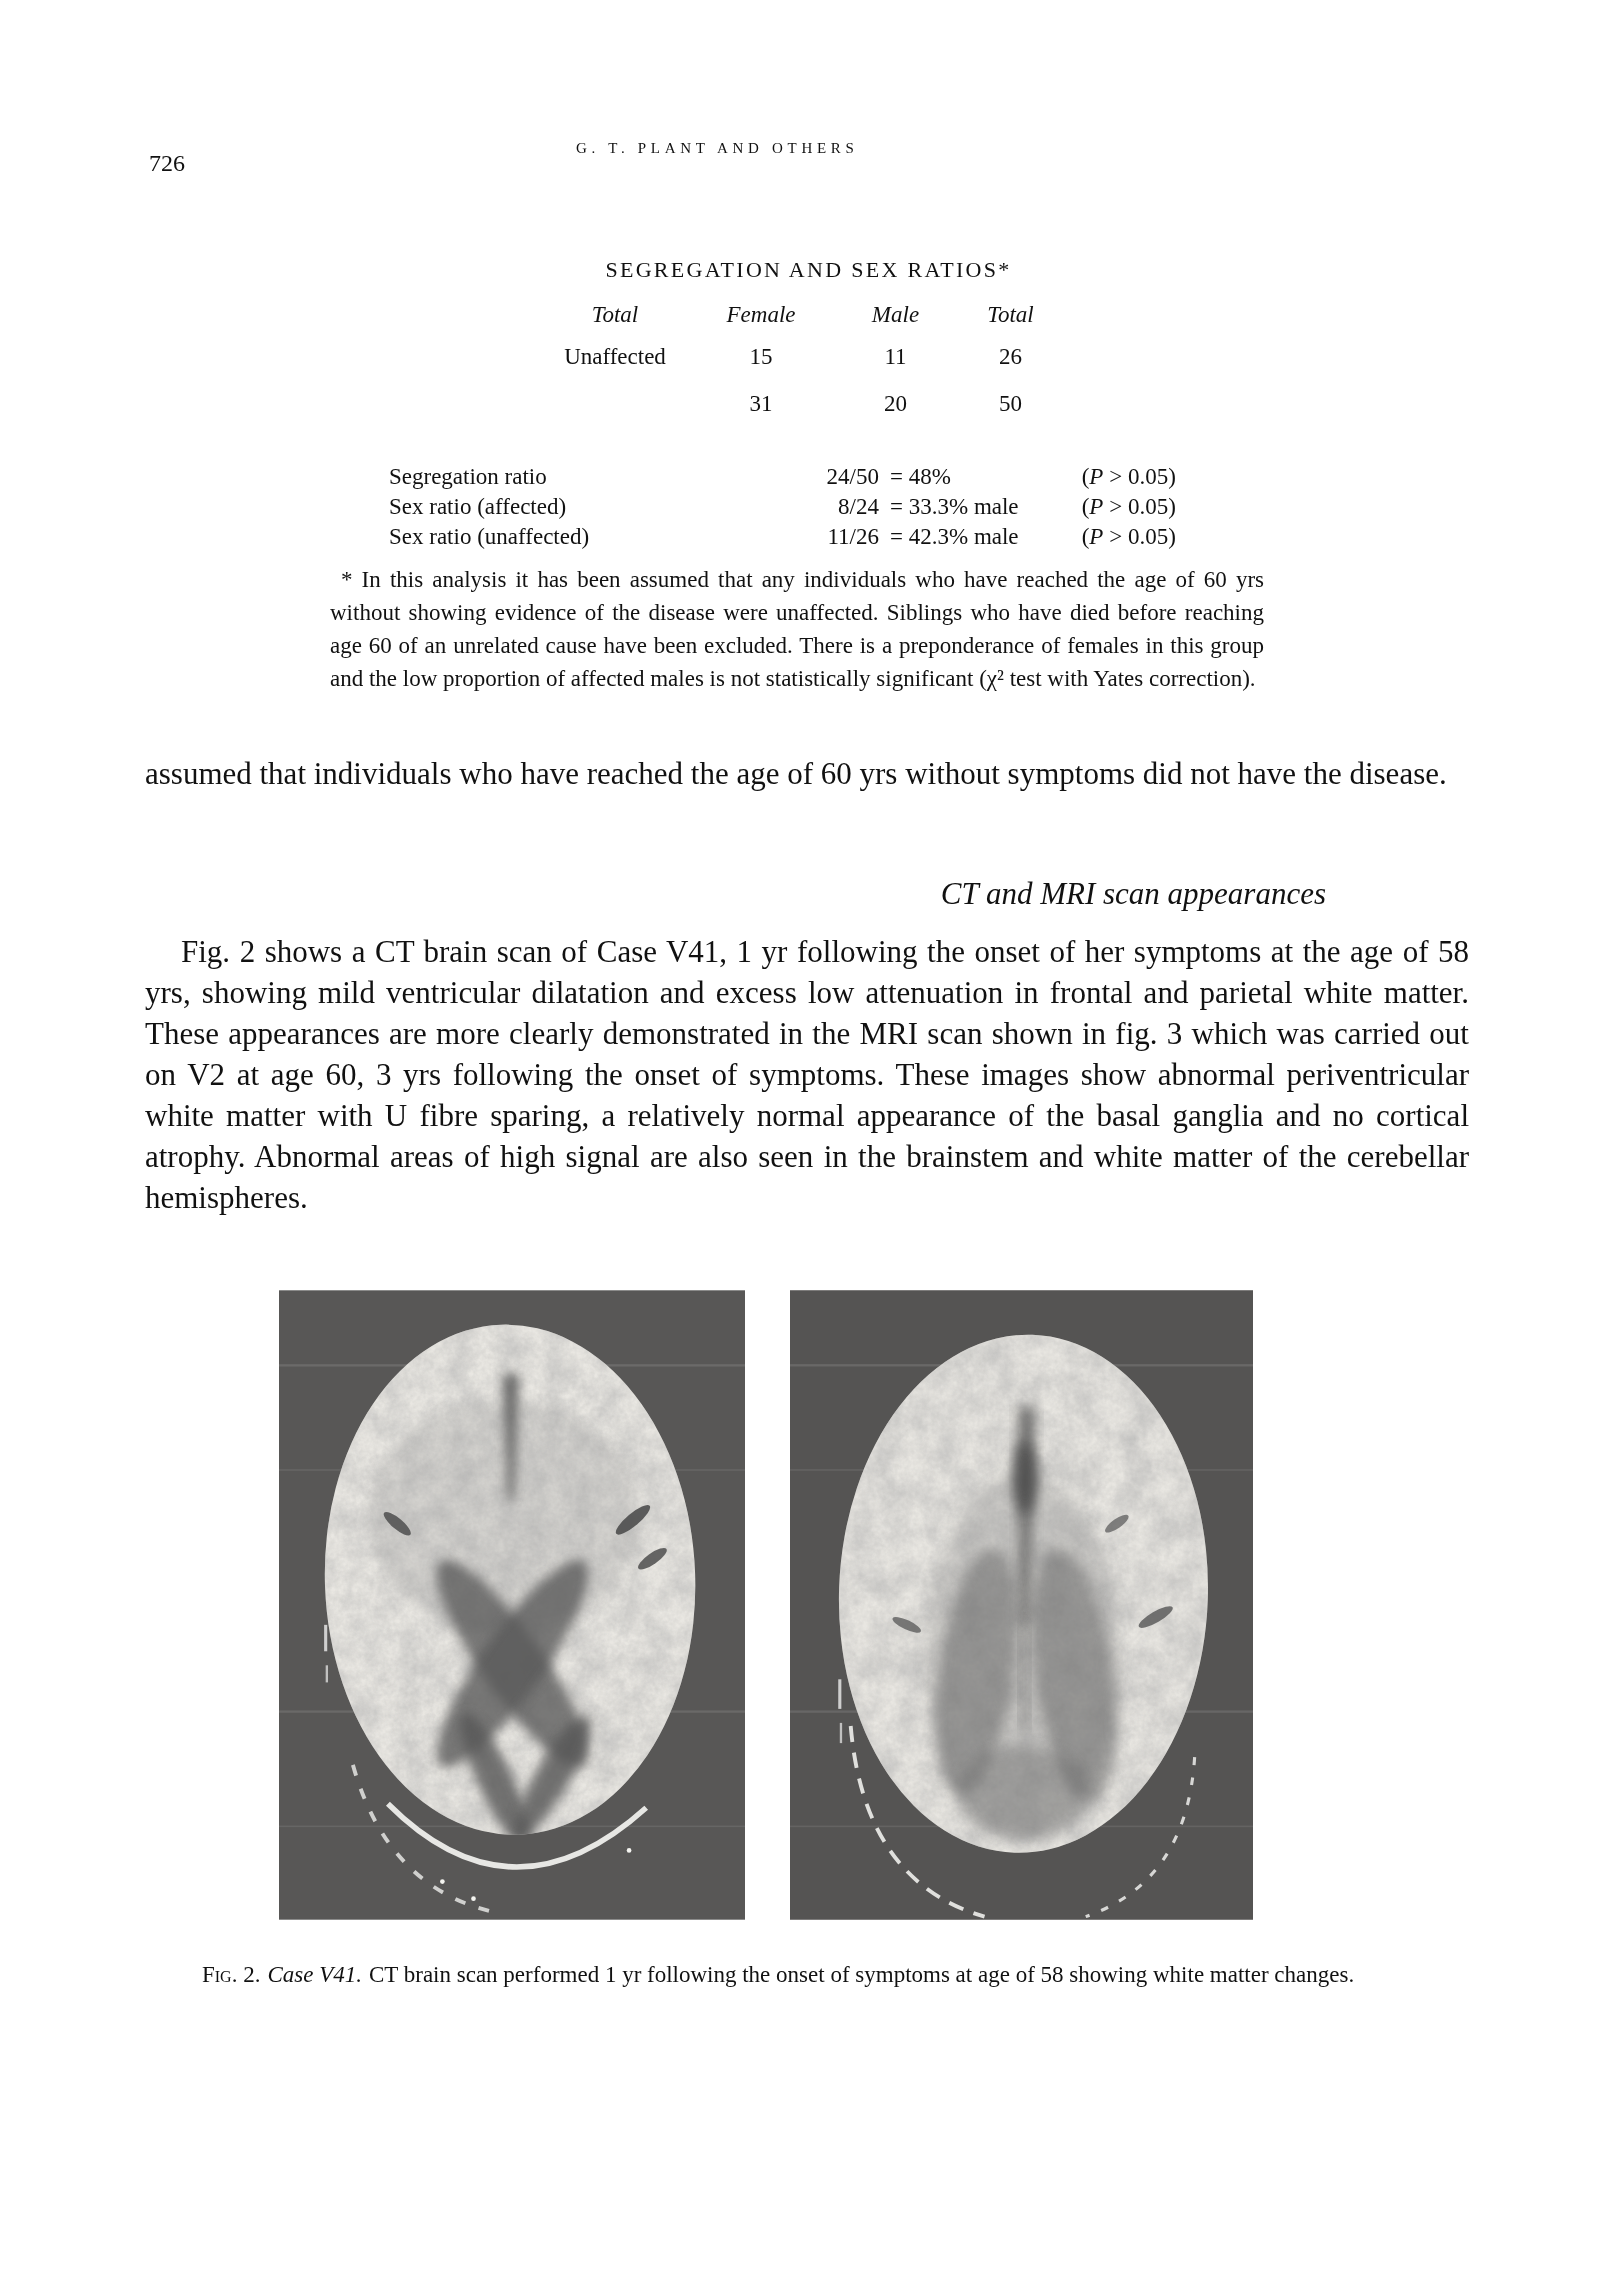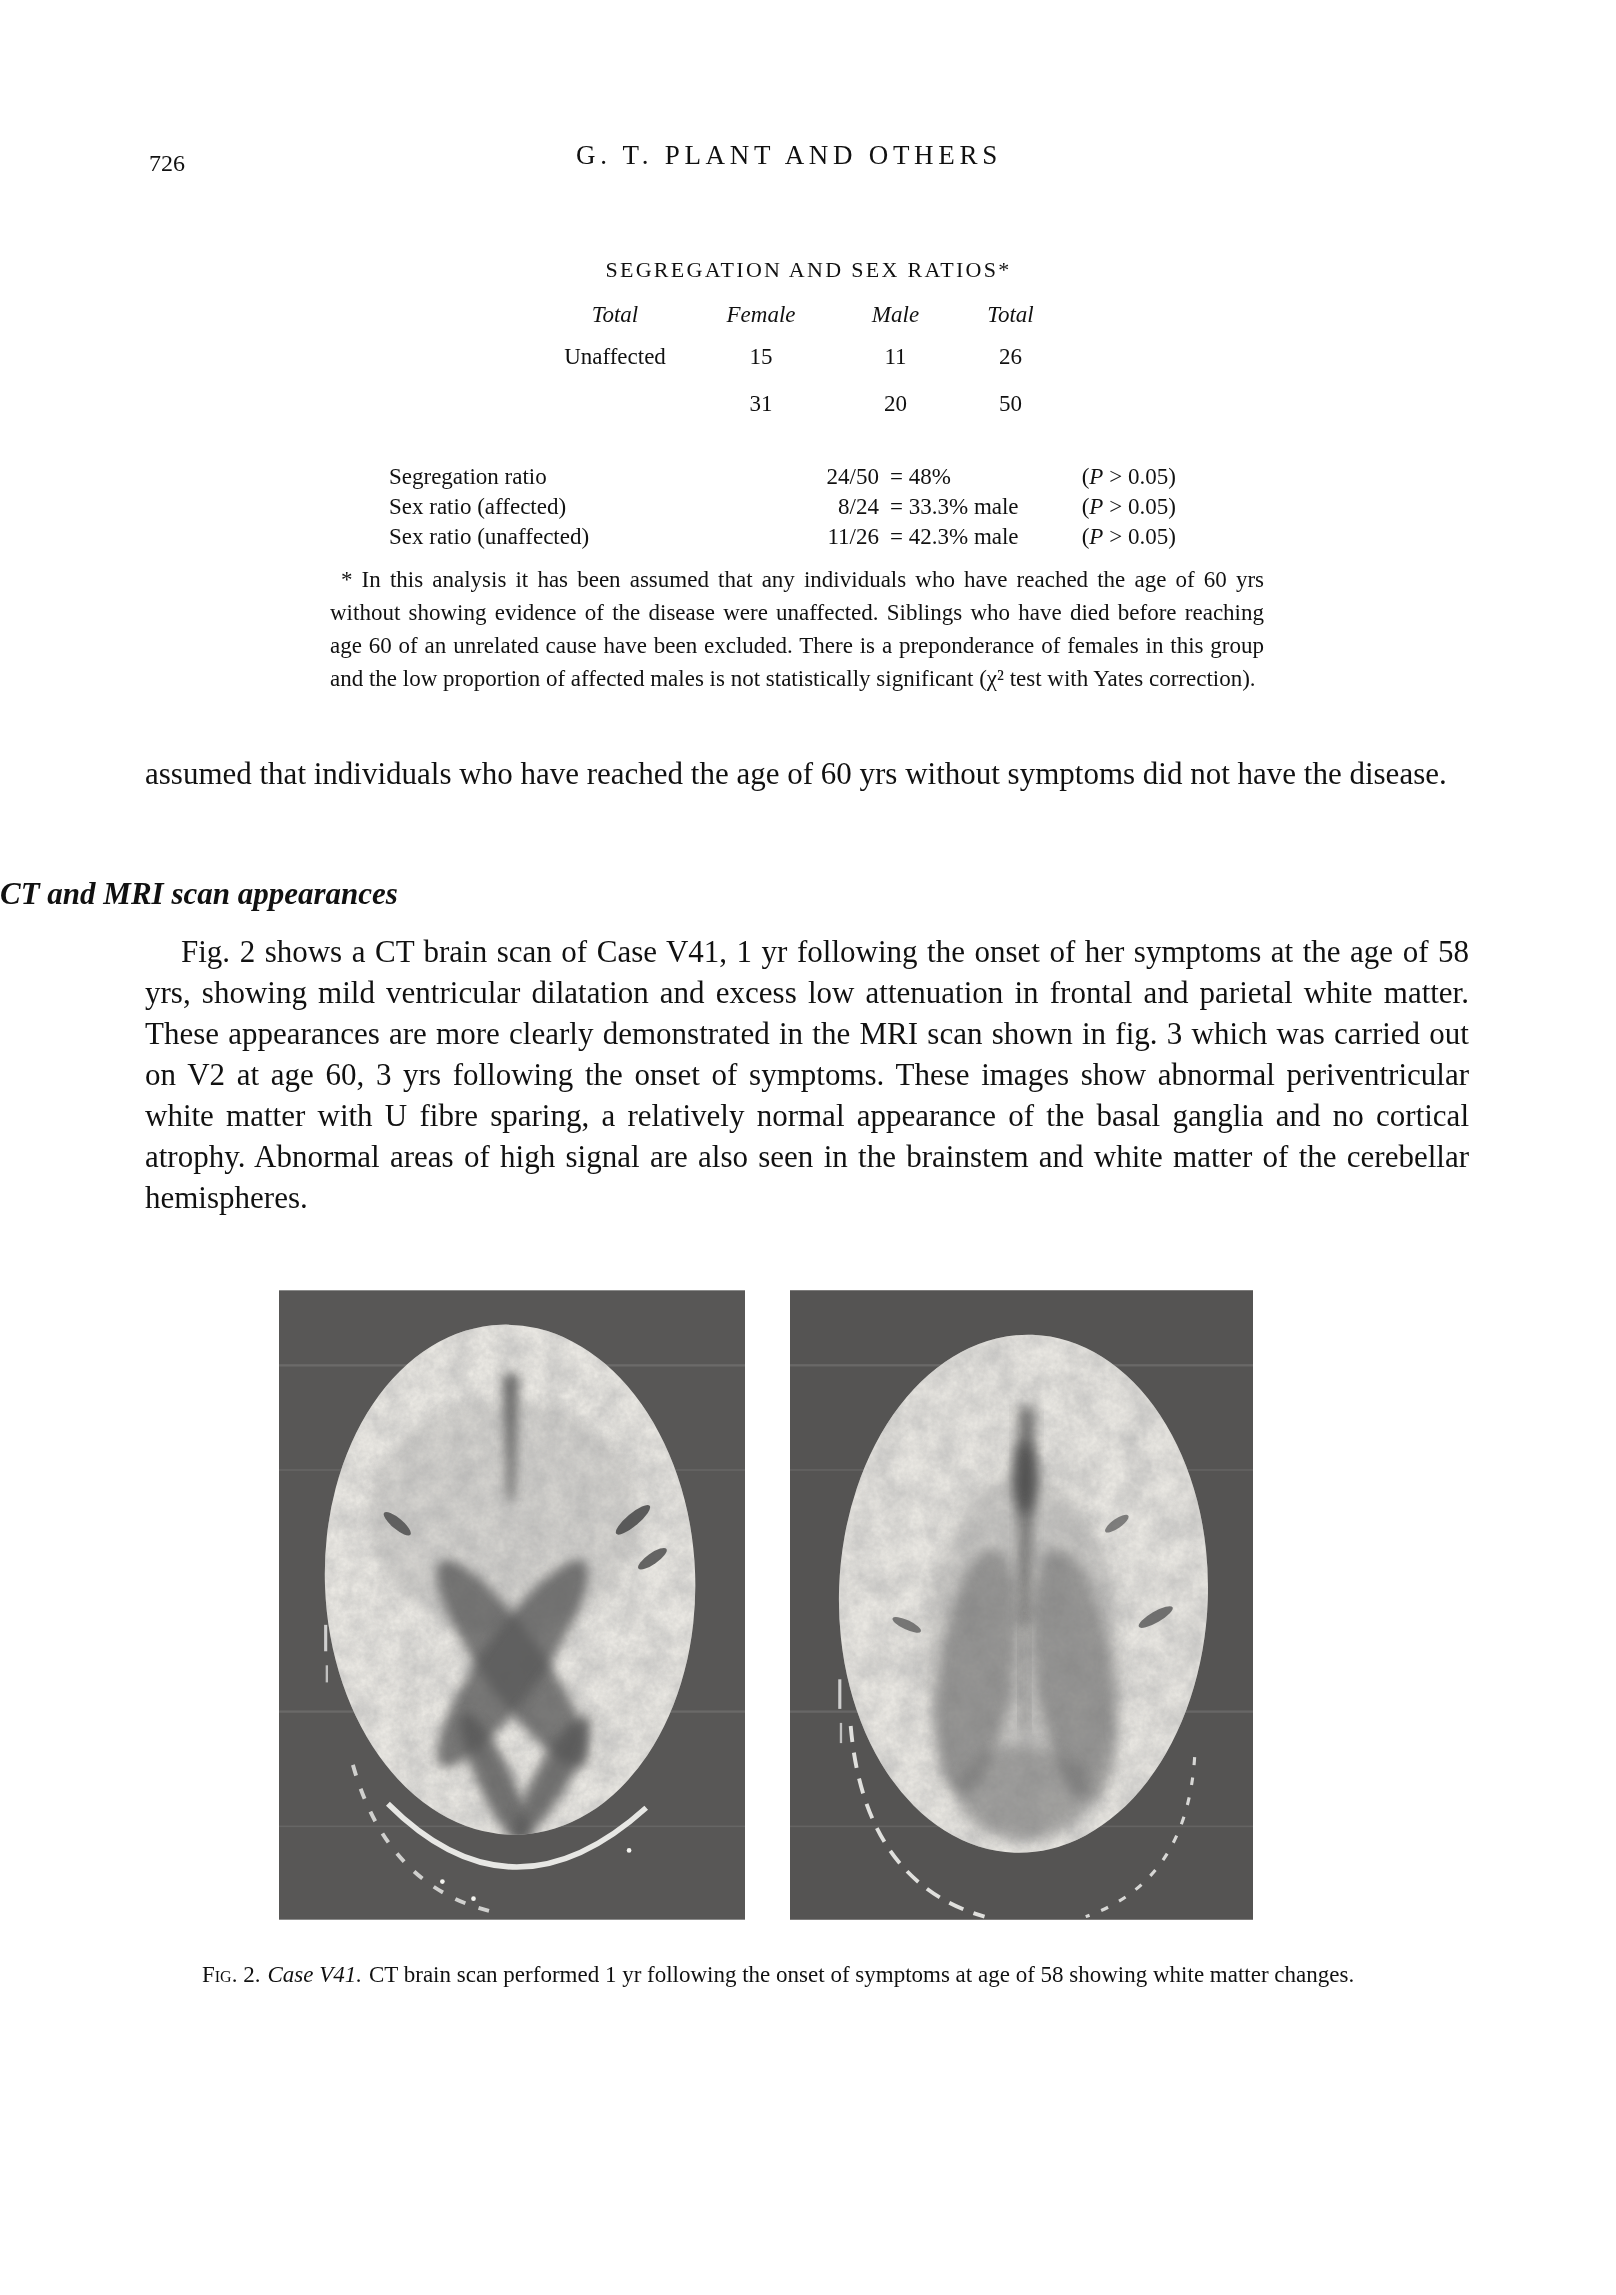--- a/index.html
+++ b/index.html
@@ -6,21 +6,21 @@
   .page{
     position:relative;
     width:1617px;height:2295px;
     background:#ffffff;
     font-family:"Liberation Serif", serif;
     color:#111;
     overflow:hidden;
   }
   
   .pagenum{position:absolute;left:149px;top:150px;font-size:24px;}
-  .runhead{position:absolute;left:576px;top:140px;font-size:27px;letter-spacing:4.7px;}
+  .runhead{position:absolute;left:576px;top:140px;font-size:15px;letter-spacing:4.7px;}
   
   .ttitle{position:absolute;left:0;width:1617px;text-align:center;font-size:22px;letter-spacing:2.3px;}
   .t1{top:224px;}
   .t2{top:257px;}
   
   .tblock{position:absolute;left:545px;top:298px;font-size:23px;}
   .tgrid{display:grid;grid-template-columns:140px 152px 117px 113px;line-height:33px;}
   .tgrid span{text-align:center;}
   .thead{margin-bottom:9.3px;}
   .totrow{margin-top:14px;}
@@ -39,21 +39,21 @@
   }
   
   .bodyp{
     position:absolute;left:145px;width:1324px;
     font-size:31px;line-height:41px;text-align:justify;margin:0;
   }
   .p1{top:753px;}
   .p2{top:931px;text-indent:36px;}
   .sechead{
     position:absolute;left:0;top:876px;width:1326px;margin:0;
-    text-align:left;font-size:31px;font-weight:bold;font-style:italic;
+    text-align:right;font-size:31px;font-weight:normal;font-style:italic;
   }
   
   .figure{position:absolute;left:279px;top:1290px;display:flex;gap:45px;}
   .figure svg{display:block;}
   
   .caption{
     position:absolute;left:202px;top:1958px;width:1214px;
     font-size:23px;line-height:33px;text-align:left;
   }
   .caption .sc{font-variant:small-caps;}

